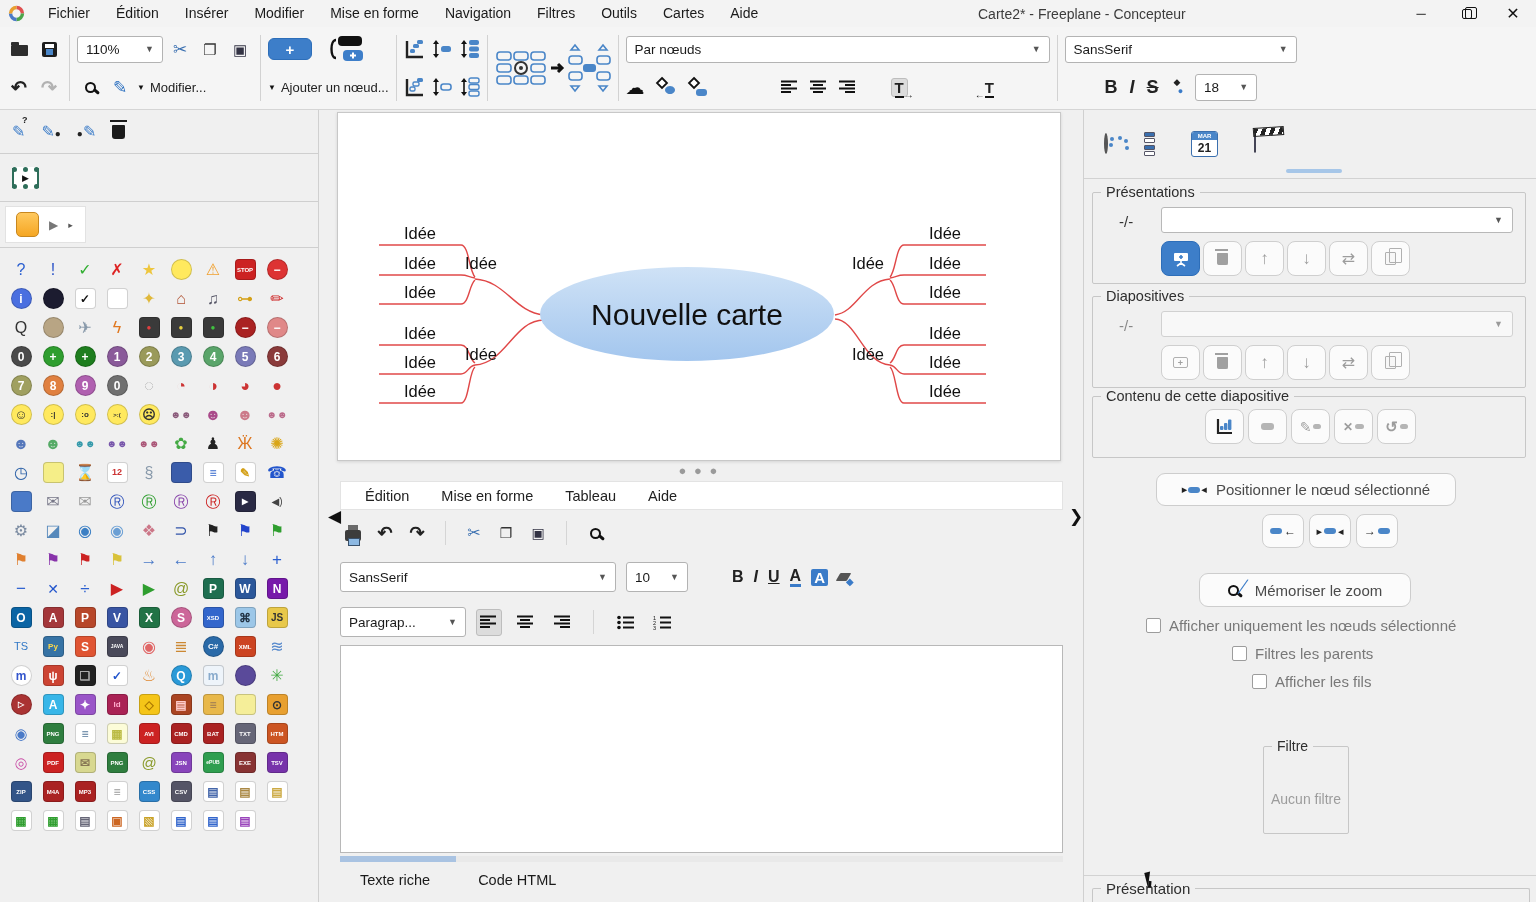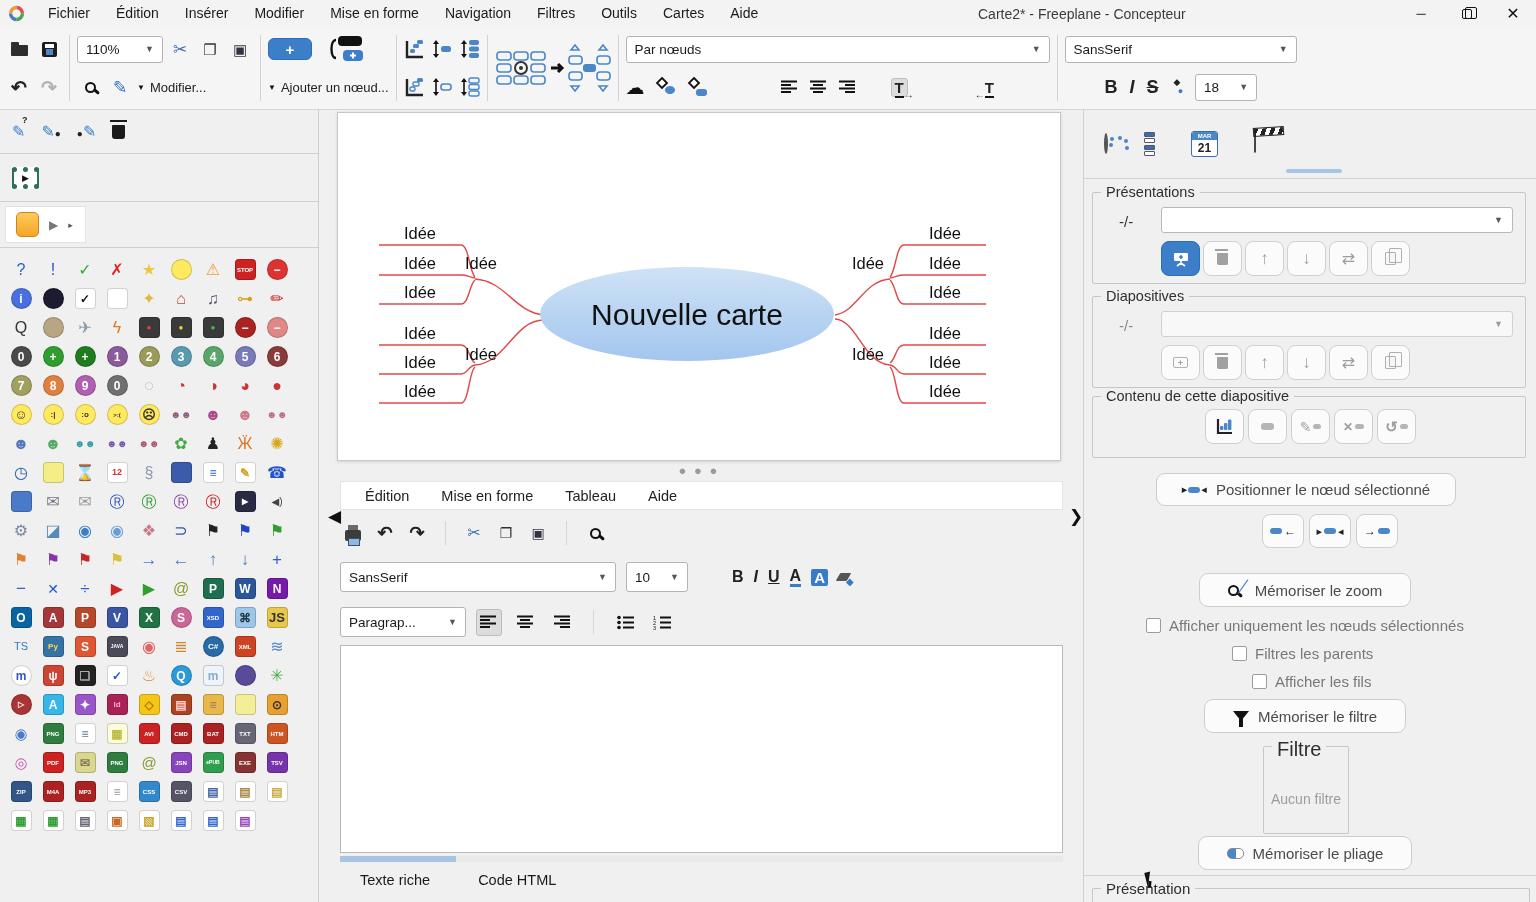--- a/index.html
+++ b/index.html
@@ -489,21 +489,21 @@
         <span class="gi badge bs" style="background: rgb(43, 87, 154); color: rgb(255, 255, 255); font-size: 12px;">W</span>
         <span class="gi badge bs" style="background: rgb(119, 25, 170); color: rgb(255, 255, 255); font-size: 12px;">N</span>
         <span class="gi badge bs" style="background: rgb(10, 100, 164); color: rgb(255, 255, 255); font-size: 12px;">O</span>
         <span class="gi badge bs" style="background: rgb(164, 55, 58); color: rgb(255, 255, 255); font-size: 12px;">A</span>
         <span class="gi badge bs" style="background: rgb(183, 71, 42); color: rgb(255, 255, 255); font-size: 12px;">P</span>
         <span class="gi badge bs" style="background: rgb(57, 85, 163); color: rgb(255, 255, 255); font-size: 12px;">V</span>
         <span class="gi badge bs" style="background: rgb(33, 115, 70); color: rgb(255, 255, 255); font-size: 12px;">X</span>
         <span class="gi badge bc" style="background: rgb(204, 102, 153); color: rgb(255, 255, 255); font-size: 12px;">S</span>
         <span class="gi badge bs" style="background: rgb(51, 102, 204); color: rgb(255, 255, 255); font-size: 6px;">XSD</span>
         <span class="gi badge bs" style="background: rgb(156, 199, 232); color: rgb(34, 51, 68); font-size: 12px;">⌘</span>
-        <span class="gi badge bs" style="background: rgb(232, 200, 74); color: rgb(51, 51, 51); font-size: 13px;">JS</span>
+        <span class="gi badge bs" style="background: rgb(232, 200, 74); color: rgb(51, 51, 51); font-size: 10px;">JS</span>
         <span class="gi" style="color: rgb(49, 120, 198); font-size: 11px;">TS</span>
         <span class="gi badge bs" style="background: rgb(54, 115, 165); color: rgb(255, 217, 74); font-size: 8px;">Py</span>
         <span class="gi badge bs" style="background: rgb(224, 85, 51); color: rgb(255, 255, 255); font-size: 12px;">S</span>
         <span class="gi badge bs" style="background: rgb(74, 74, 90); color: rgb(255, 255, 255); font-size: 5px;">JAVA</span>
         <span class="gi" style="color: rgb(224, 102, 102); font-size: 16px;">◉</span>
         <span class="gi" style="color: rgb(204, 136, 51); font-size: 16px;">≣</span>
         <span class="gi badge bc" style="background: rgb(42, 106, 168); color: rgb(255, 255, 255); font-size: 8px;">C#</span>
         <span class="gi badge bs" style="background: rgb(204, 68, 34); color: rgb(255, 255, 255); font-size: 6px;">XML</span>
         <span class="gi" style="color: rgb(85, 136, 204); font-size: 16px;">≋</span>
         <span class="gi badge bc" style="background: rgb(255, 255, 255); color: rgb(51, 85, 204); font-size: 12px;">m</span>
@@ -871,46 +871,38 @@
       <span class="magpen">
           <span class="ic-mag"></span>
           <span class="pen">╱</span>
         </span>
       <span>Mémoriser le zoom</span>
     </div>
 
     <div>
         <div class="cbrow" style="left: 62px; top: 507px;">
           <span class="cb"></span>
-          <span>Afficher uniquement les nœuds sélectionnés</span>
+          <span>Afficher uniquement les nœuds sélectionné</span>
         </div>
         <div class="cbrow" style="left: 148px; top: 535px;">
           <span class="cb"></span>
           <span>Filtres les parents</span>
         </div>
         <div class="cbrow" style="left: 168px; top: 563px;">
           <span class="cb"></span>
           <span>Afficher les fils</span>
         </div>
       </div>
 
-    <div class="rbtn" style="left:120px;top:589px;width:202px;height:34px">
-      <span class="ic-funnel"></span>
-      <span>Mémoriser le filtre</span>
-    </div>
 
     <div class="gbox" style="left:179px;top:636px;width:86px;height:88px">
-      <span class="gtitle" style="font-size:20px">Filtre</span>
+      <span class="gtitle" style="font-size:14px">Filtre</span>
       <span style="position:absolute;left:50%;top:44px;transform:translateX(-50%);color:#9c9c9c;font-size:14px;white-space:nowrap">Aucun filtre</span>
     </div>
 
-    <div class="rbtn" style="left:114px;top:726px;width:214px;height:34px">
-      <span class="ic-fold"></span>
-      <span>Mémoriser le pliage</span>
-    </div>
 
     <div style="position:absolute;left:0;right:0;top:765px;height:1px;background:#d2d2d2"></div>
     <div class="gbox" style="left:8px;right:6px;top:778px;height:30px;border-bottom:none">
       <span class="gtitle" style="font-size:15px">Présentation</span>
     </div>
   </div>
 
   <div class="cursor" style="left:1146px;top:872px"></div>
 </div>
 

